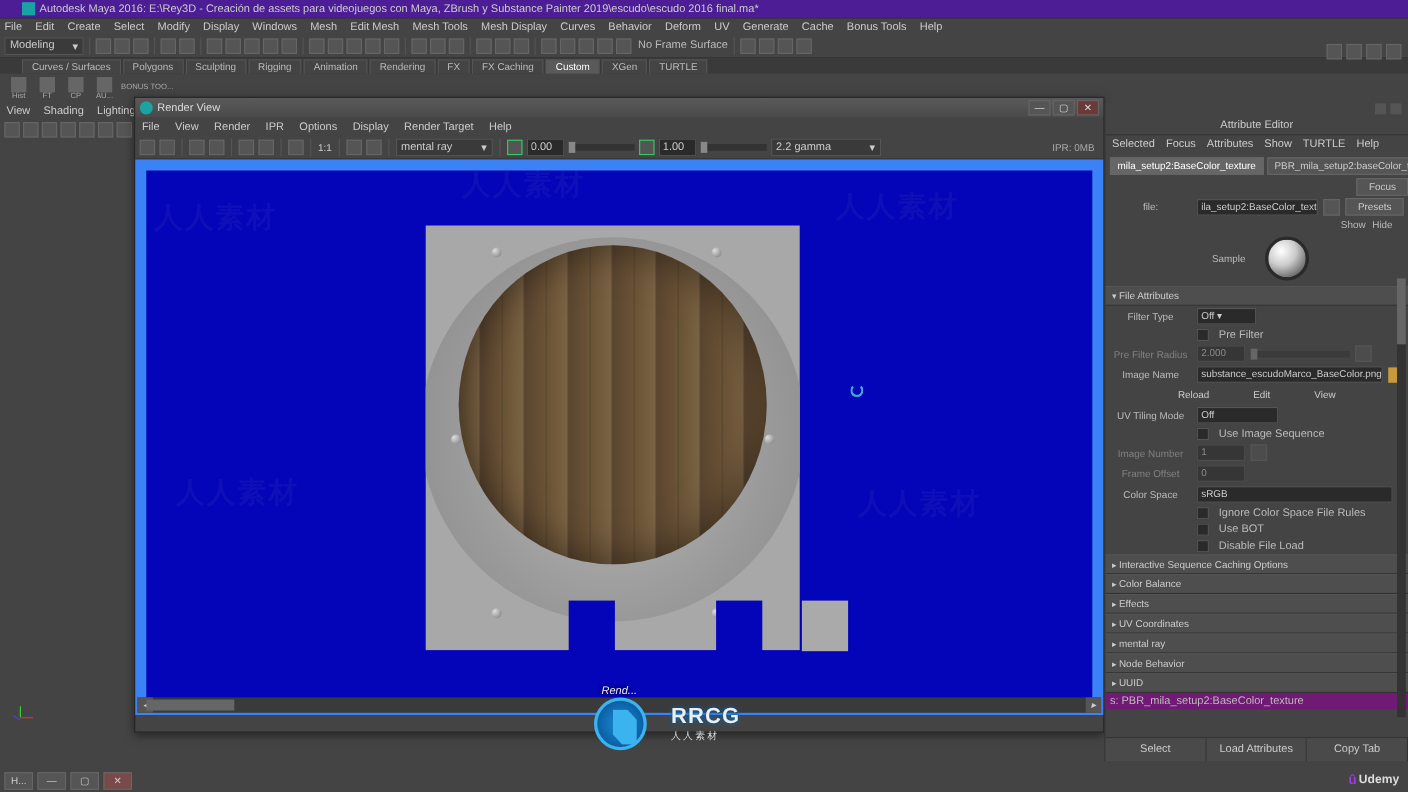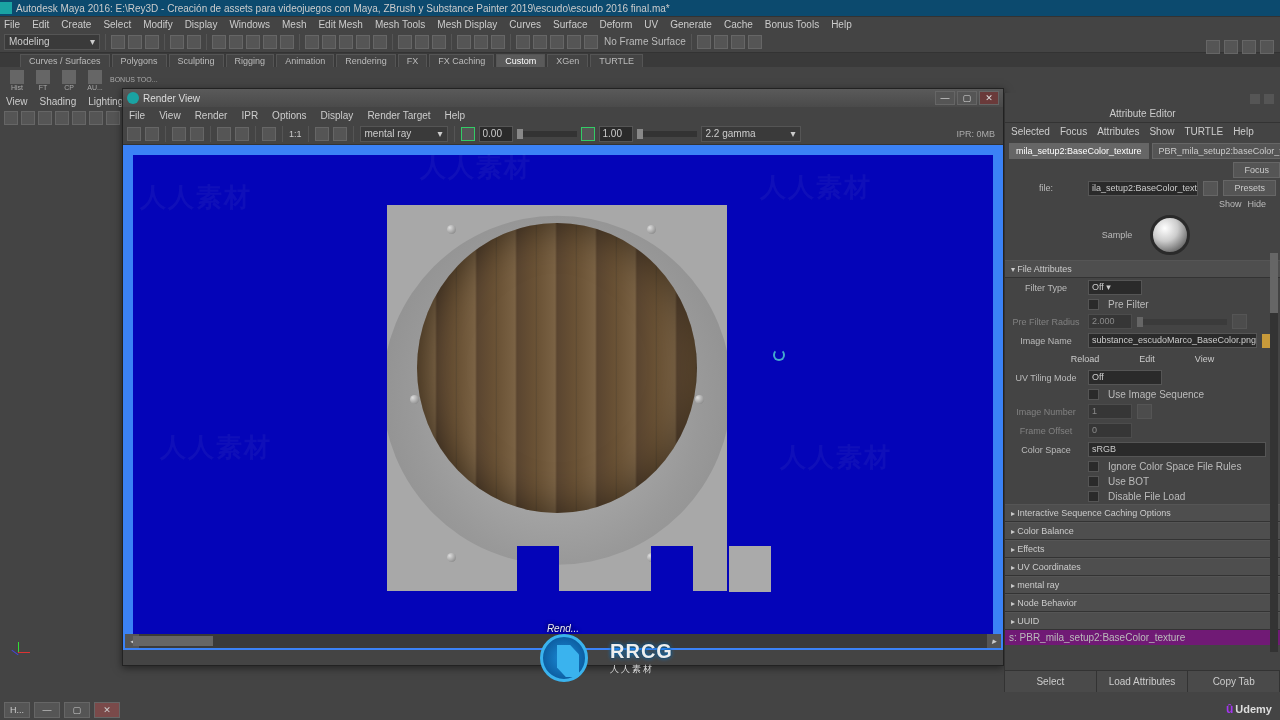--- a/index.html
+++ b/index.html
@@ -1,29 +1,29 @@
 <!DOCTYPE html>
 <html><head>
 <meta charset="utf-8">
 <style>
 * { box-sizing: border-box; margin: 0; padding: 0; font-family: "Segoe UI", Tahoma, sans-serif; }
 body { width: 1280px; height: 720px; background: #444; color: #bbb; font-size: 10px; overflow: hidden; position: relative; }
 
 
-.titlebar { height: 17px; background: #0c4a6e; display: flex; align-items: center; padding: 0 0; border-bottom: 1px solid #333; }
+.titlebar { height: 17px; background: #4c1d95; display: flex; align-items: center; padding: 0 20px; border-bottom: 1px solid #333; }
 .titlebar .logo { width: 12px; height: 12px; background: #1aa3a3; margin-right: 4px; }
 .titlebar .title { font-size: 10px; color: #ccc; }
 
 
 .menubar { height: 14px; background: #444; display: flex; align-items: center; padding: 0 4px; gap: 12px; }
 .menubar span { font-size: 10px; color: #ccc; }
 
 
 .toolbar-row { height: 22px; background: #444; display: flex; align-items: center; padding: 0 4px; gap: 3px; border-bottom: 1px solid #333; }
-.mode-select { width: 96px; height: 16px; background: #3a3a3a; border: 1px solid #555; color: #ccc; font-size: 10px; padding: 0 4px; display:flex; align-items:center; justify-content:space-between; }
+.mode-select { width: 72px; height: 16px; background: #3a3a3a; border: 1px solid #555; color: #ccc; font-size: 10px; padding: 0 4px; display:flex; align-items:center; justify-content:space-between; }
 .tbtn { width: 14px; height: 14px; background: #555; border: 1px solid #666; }
 .divider { width: 1px; height: 16px; background: #555; margin: 0 2px; }
 .no-live-surface { font-size: 10px; color: #bbb; margin-left: 3px; }
 
 
 .shelf-tabs { height: 14px; background: #3a3a3a; display: flex; align-items: center; gap: 2px; padding-left: 20px; }
 .shelf-tab { padding: 1px 8px; font-size: 9px; color: #bbb; background: #444; border: 1px solid #555; border-bottom: none; }
 .shelf-tab.active { background: #5a5a5a; color: #fff; }
 
 
@@ -150,21 +150,21 @@
   <span>Create</span>
   <span>Select</span>
   <span>Modify</span>
   <span>Display</span>
   <span>Windows</span>
   <span>Mesh</span>
   <span>Edit Mesh</span>
   <span>Mesh Tools</span>
   <span>Mesh Display</span>
   <span>Curves</span>
-  <span>Surface</span>
+  <span>Behavior</span>
   <span>Deform</span>
   <span>UV</span>
   <span>Generate</span>
   <span>Cache</span>
   <span>Bonus Tools</span>
   <span>Help</span>
 </div>
 
 <div class="toolbar-row">
   <div class="mode-select">

